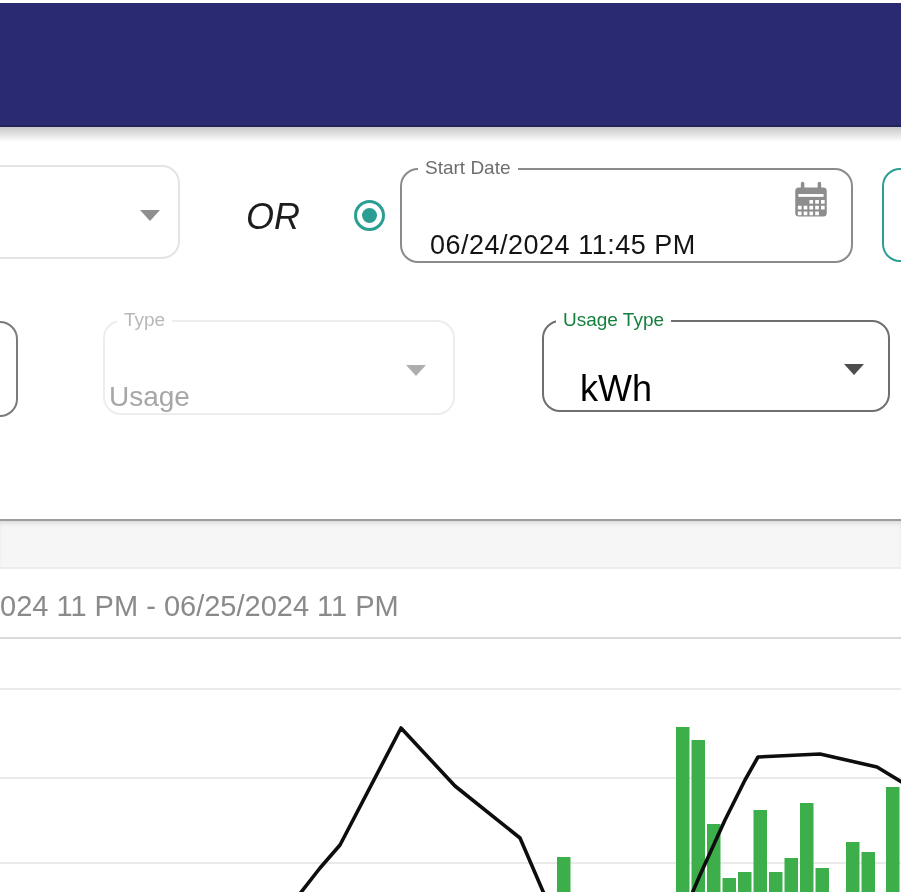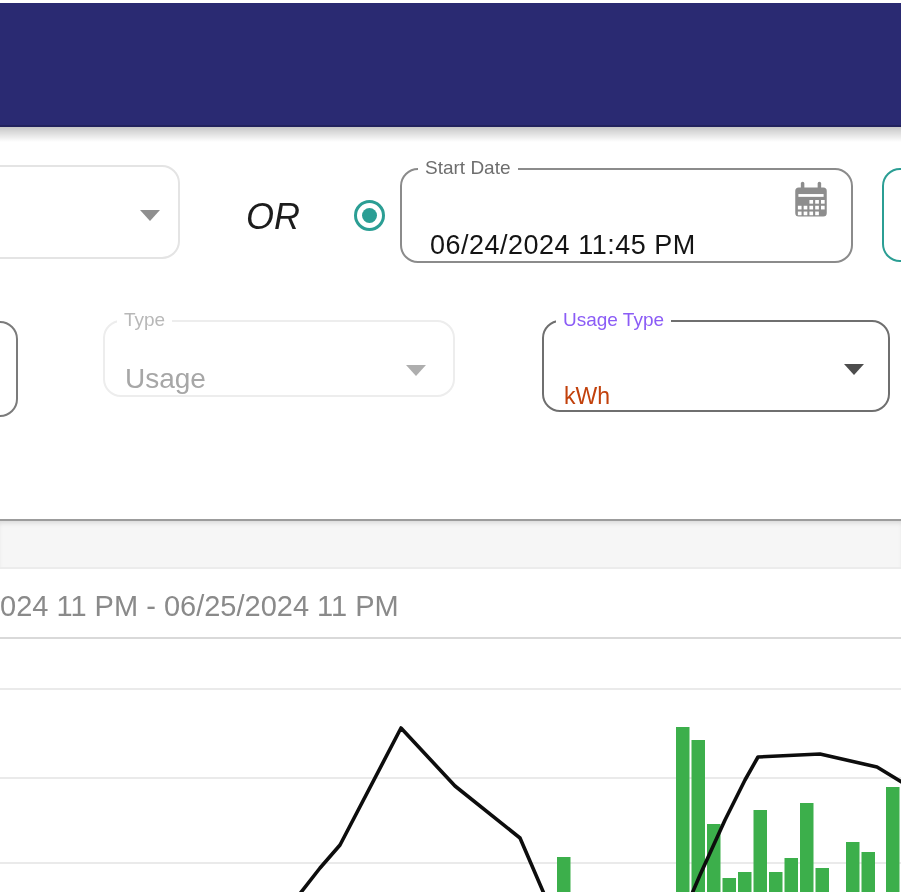--- a/index.html
+++ b/index.html
@@ -28,28 +28,28 @@
 
   .start-date{left:400px;top:168px;width:453px;height:95px;border:2px solid #8b8b8b;}
   .start-date .flabel{left:16px;color:#6e6e6e;}
   .start-date .fvalue{padding-left:28px;font-size:27px;color:#141414;letter-spacing:.5px;}
   .cal-icon{position:absolute;right:18px;top:9px;}
 
   .teal-stub{left:882px;top:168px;width:70px;height:94px;border:2px solid #2b9e94;}
 
   .sel-left2{left:-60px;top:321px;width:78px;height:96px;border:2px solid #7b7b7b;}
 
-  .type-sel{left:103px;top:320px;width:352px;height:77px;border:2px solid #ededed;}
+  .type-sel{left:103px;top:320px;width:352px;height:95px;border:2px solid #ededed;}
   .type-sel .flabel{left:12px;color:#b8b8b8;}
-  .type-sel .fvalue{padding-left:20px;font-size:28px;color:#a7a7a7;}
+  .type-sel .fvalue{padding-left:4px;font-size:28px;color:#a7a7a7;}
   .type-sel .caret{border-top:11px solid #aeaeae;right:27px;top:43px;}
 
   .usage-sel{left:542px;top:320px;width:348px;height:92px;border:2px solid #6f6f6f;}
-  .usage-sel .flabel{left:12px;color:#8b5cf6;}
-  .usage-sel .fvalue{padding-left:20px;font-size:23px;color:#c2410c;}
+  .usage-sel .flabel{left:12px;color:#15803d;}
+  .usage-sel .fvalue{padding-left:36px;font-size:36px;color:#000000;}
   .usage-sel .caret{border-top:11px solid #4d4d4d;right:24px;top:42px;}
 
   .section-line{left:0;top:519px;width:100%;height:2px;background:#9c9c9c;}
   .section-band{left:0;top:521px;width:100%;height:46px;background:#f6f6f6;
       border-bottom:2px solid #ececec;box-shadow:inset 0 4px 5px -2px rgba(0,0,0,.12);}
 
   .chart-title{left:0;top:590px;font-size:29px;color:#8a8a8a;white-space:nowrap;}
   .chart-svg{left:0;top:620px;}
 </style>
 </head>

